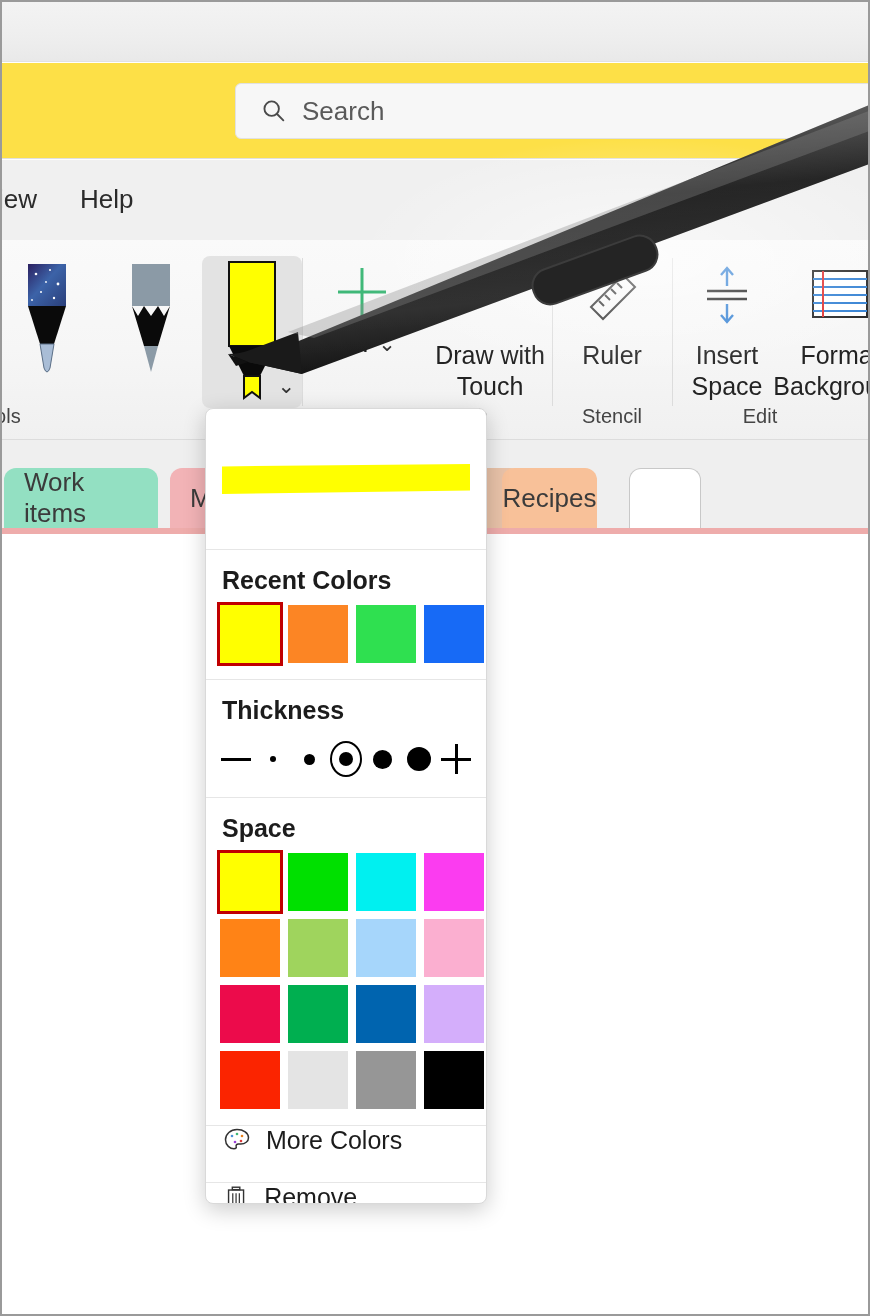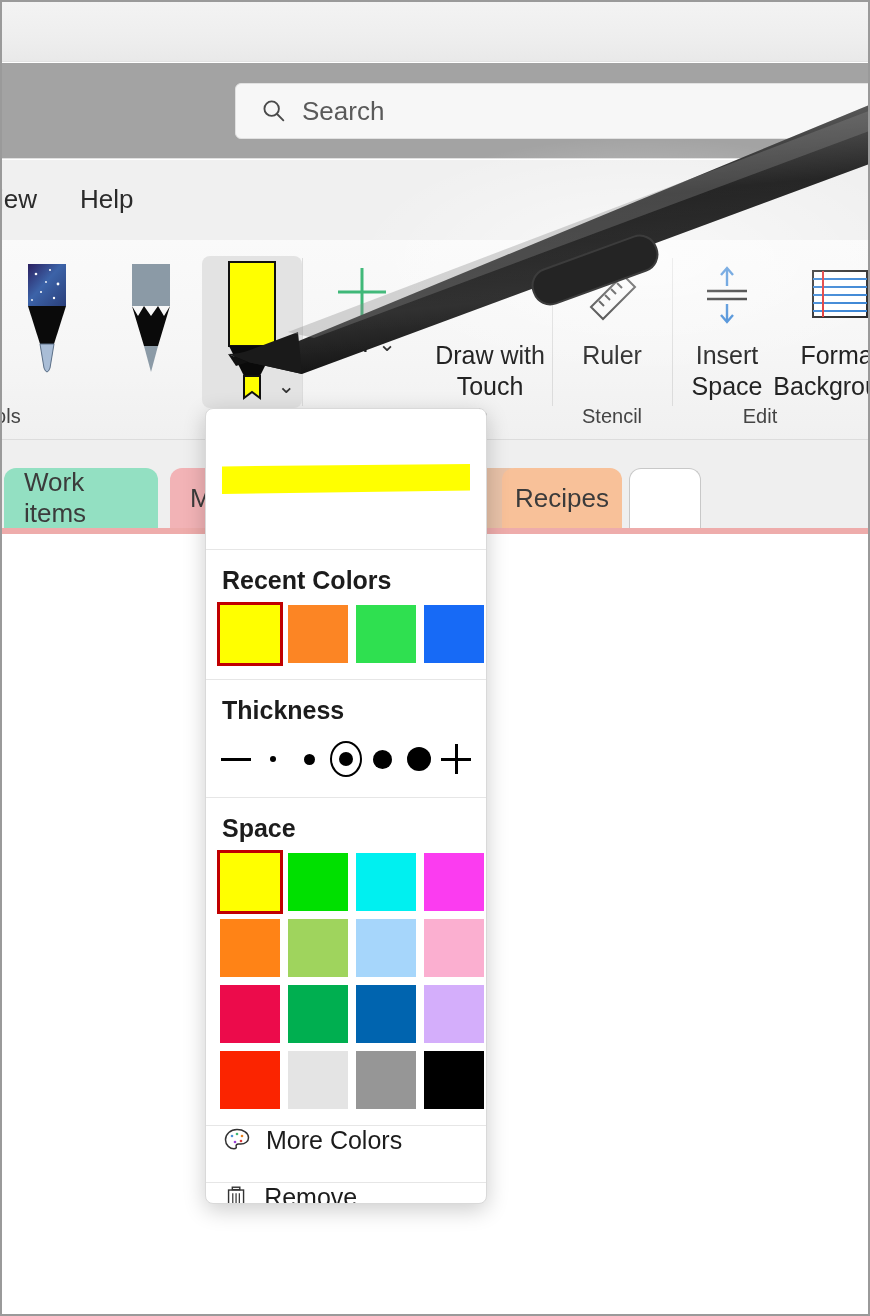--- a/index.html
+++ b/index.html
@@ -20,21 +20,21 @@
   
   .titlebar {
     position: absolute; left: 0; top: 0; width: 866px; height: 60px;
     background: linear-gradient(180deg,#f3f3f3 0%,#eeeeee 60%,#e9e9e9 100%);
     border-bottom: 1px solid #e2e2e2;
   }
 
   
   .searchrow {
     position: absolute; left: 0; top: 61px; width: 866px; height: 96px;
-    background: #a3a3a3;
+    background: #fde047;
     border-bottom: 1px solid #e0e0e0;
     padding-left: 8px;
   }
   .searchbox {
     position: absolute; left: 233px; top: 20px;
     width: 640px; height: 56px;
     background: #f7f7f7;
     border: 1px solid #e1e1e1;
     border-radius: 6px;
     display: flex; align-items: center; gap: 14px;
@@ -307,21 +307,21 @@
   <div class="tabstrip">
     <div class="tab" style="left:2px; width:154px; background:#93e0c2;">
       <span>Work items</span>
     </div>
     <div class="tab" style="left:168px; width:120px; background:#f2b3b6;">
       <span style="margin-right:auto;">M</span>
     </div>
     <div class="tab" style="left:420px; width:100px; background:#e8c2a8;">
       <span></span>
     </div>
-    <div class="tab" style="left:500px; width:120px; background:#f8c199;">
+    <div class="tab" style="left:500px; width:95px; background:#f8c199;">
       <span>Recipes</span>
     </div>
     <div class="tab newtab" style="left:627px;">
       <span></span>
     </div>
   </div>
 
   <div class="canvas"></div>
 
   <div class="flyout">

